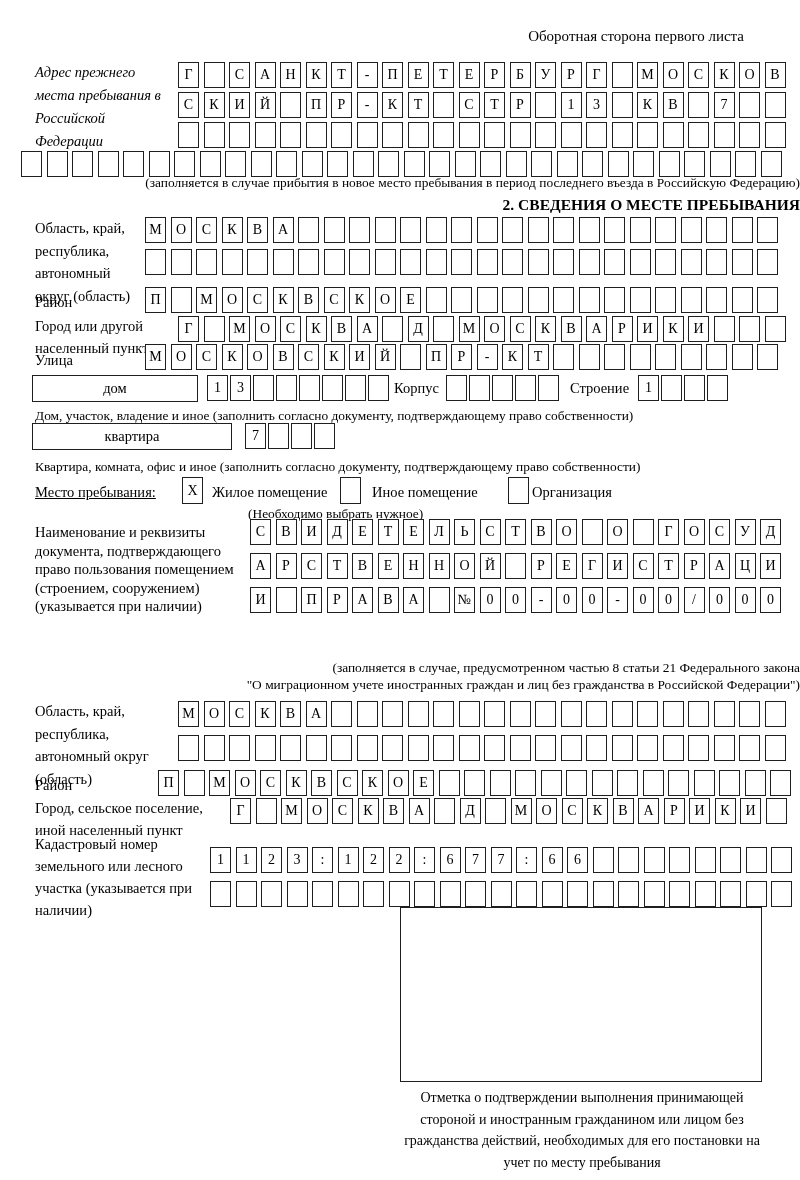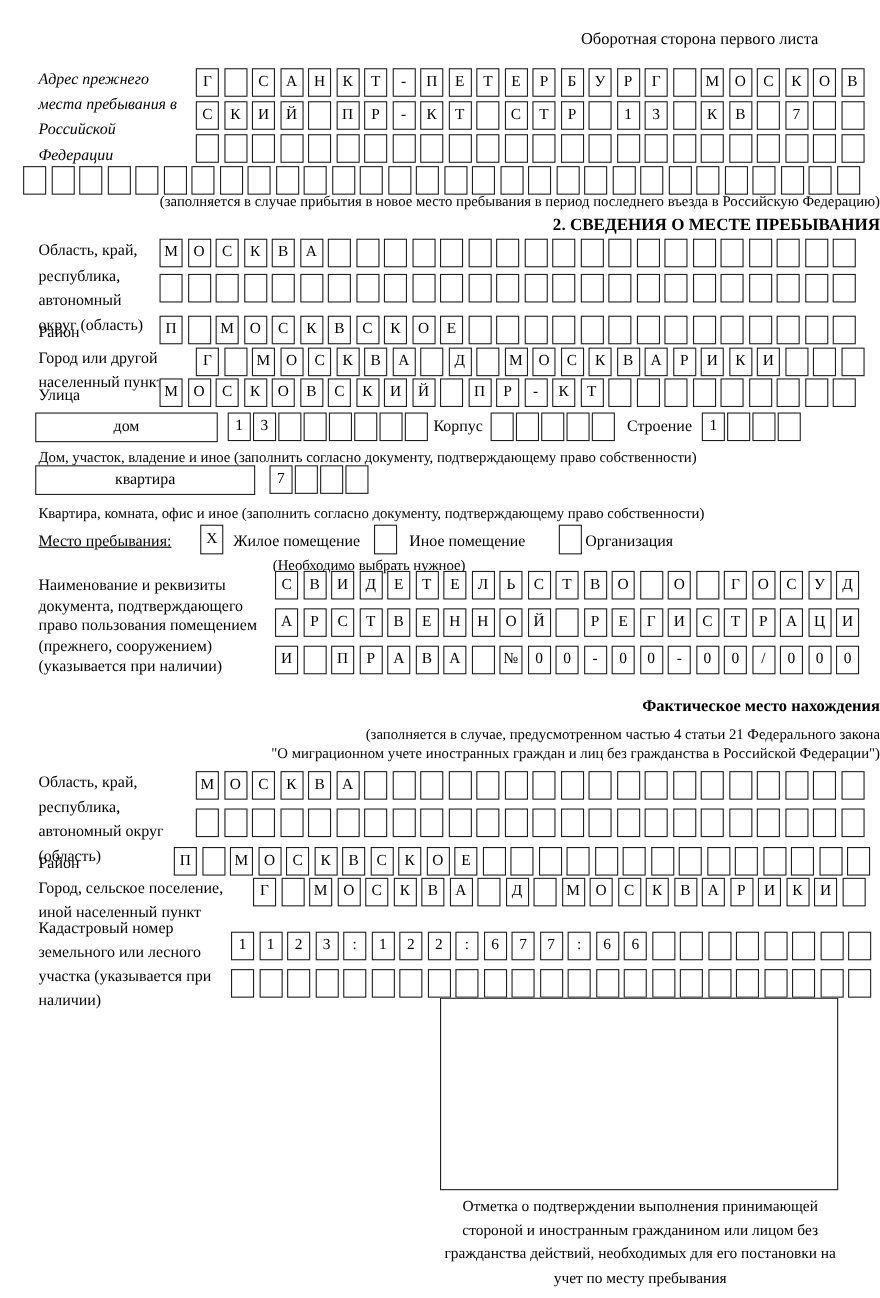--- a/index.html
+++ b/index.html
@@ -328,21 +328,21 @@
 
   <div class="abs label nowrap" style="left:35px;top:481px;text-decoration:underline;">Место пребывания:</div>
   <div class="checkbox" style="left:182px;top:477px;">X</div>
   <div class="abs label nowrap" style="left:212px;top:481px;">Жилое помещение</div>
   <div class="checkbox" style="left:340px;top:477px;"></div>
   <div class="abs label nowrap" style="left:372px;top:481px;">Иное помещение</div>
   <div class="checkbox" style="left:508px;top:477px;"></div>
   <div class="abs label nowrap" style="left:532px;top:481px;">Организация</div>
   <div class="abs note nowrap" style="left:248px;top:505px;">(Необходимо выбрать нужное)</div>
 
-  <div class="abs label lh185" style="left:35px;top:523px;width:205px;">Наименование и реквизиты документа, подтверждающего право пользования помещением (прежнего, сооружением) (указывается при наличии)</div>
+  <div class="abs label lh185" style="left:35px;top:523px;width:205px;">Наименование и реквизиты документа, подтверждающего право пользования помещением (строением, сооружением) (указывается при наличии)</div>
   <div class="cellrow" style="left:250px;top:519px;">
       <span class="cell">С</span>
       <span class="cell">В</span>
       <span class="cell">И</span>
       <span class="cell">Д</span>
       <span class="cell">Е</span>
       <span class="cell">Т</span>
       <span class="cell">Е</span>
       <span class="cell">Л</span>
       <span class="cell">Ь</span>
@@ -399,22 +399,21 @@
       <span class="cell">0</span>
       <span class="cell">-</span>
       <span class="cell">0</span>
       <span class="cell">0</span>
       <span class="cell">/</span>
       <span class="cell">0</span>
       <span class="cell">0</span>
       <span class="cell">0</span>
     </div>
 
-  <div class="abs center bold" style="top:634px;font-size:15px;">Фактическое место нахождения</div>
-  <div class="abs note center" style="top:659px;">(заполняется в случае, предусмотренном частью 4 статьи 21 Федерального закона</div>
+  <div class="abs note center" style="top:659px;">(заполняется в случае, предусмотренном частью 8 статьи 21 Федерального закона</div>
   <div class="abs note center" style="top:676px;">"О миграционном учете иностранных граждан и лиц без гражданства в Российской Федерации")</div>
 
   <div class="abs label" style="left:35px;top:700px;width:135px;">Область, край, республика, автономный округ (область)</div>
   <div class="cellrow" style="left:178px;top:701px;">
       <span class="cell">М</span>
       <span class="cell">О</span>
       <span class="cell">С</span>
       <span class="cell">К</span>
       <span class="cell">В</span>
       <span class="cell">А</span>

